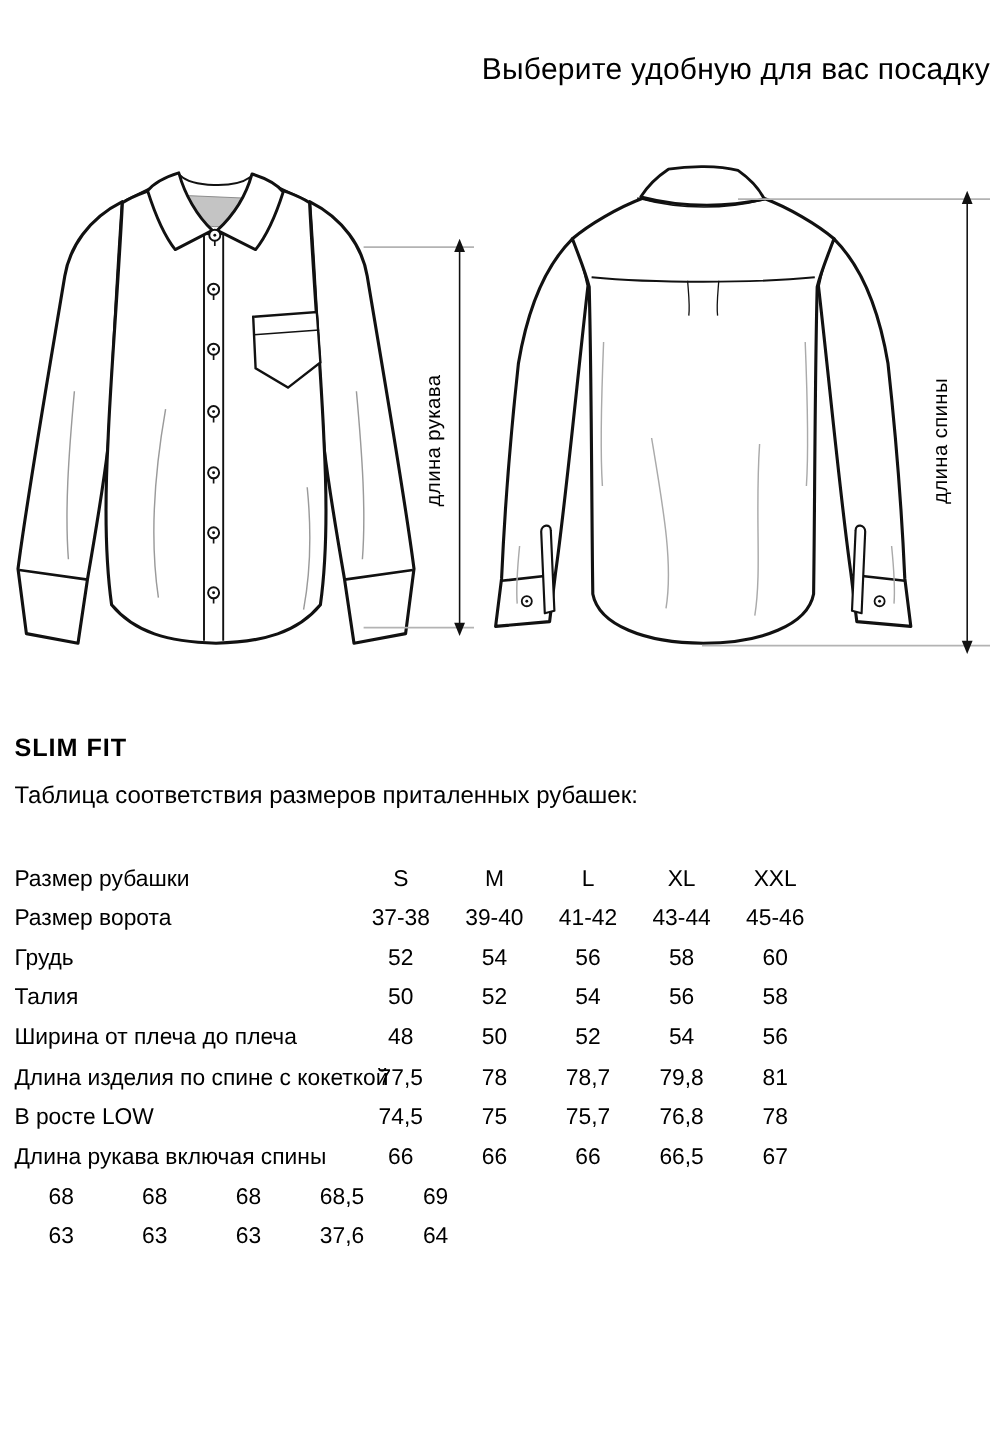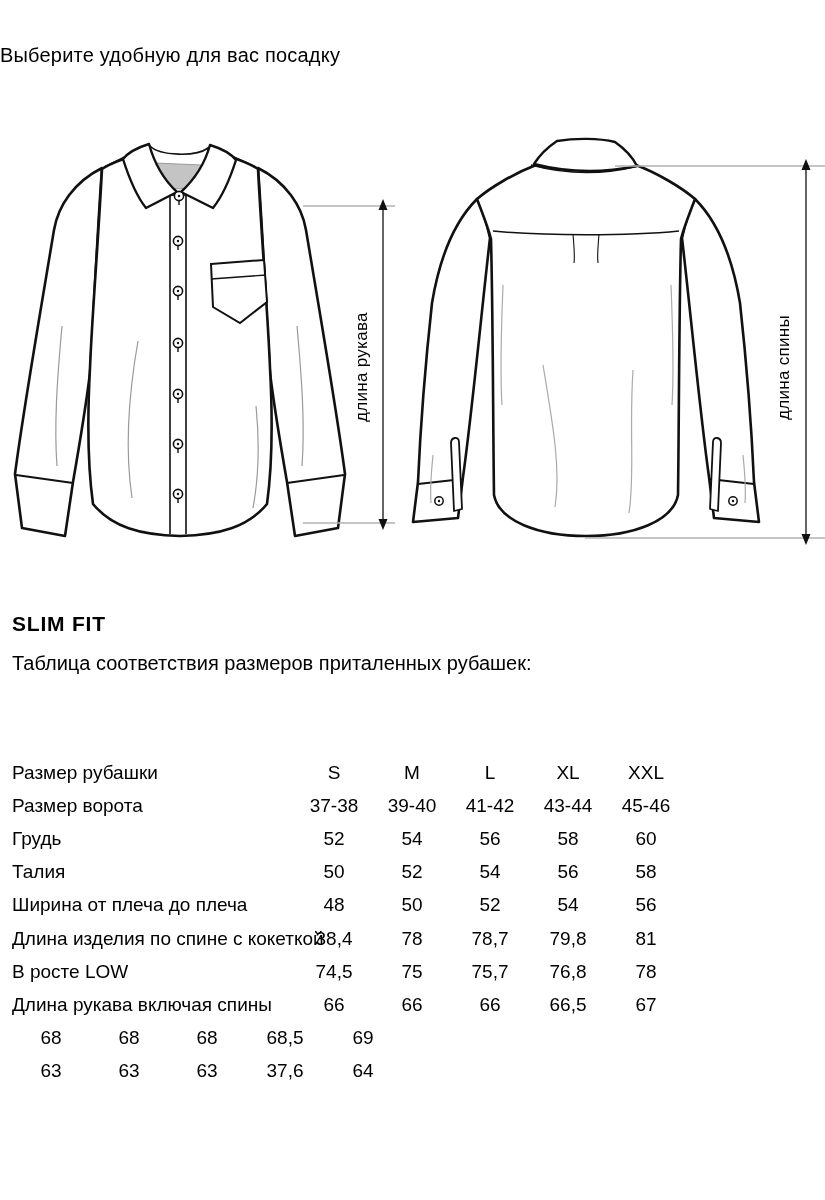--- a/index.html
+++ b/index.html
@@ -2,37 +2,37 @@
 <html><head>
 <meta charset="utf-8">
 <style>
   html,body{margin:0;padding:0;}
   body{
     width:825px;height:1200px;position:relative;background:#fff;
     font-family:"Liberation Sans","DejaVu Sans",sans-serif;color:#000;
     overflow:hidden;
   }
   .page-title{
-    position:absolute;top:44px;left:0;width:825px;text-align:left;
-    font-size:20px;font-weight:400;letter-spacing:0.2px;
+    position:absolute;top:44px;left:0;width:825px;text-align:right;
+    font-size:25px;font-weight:400;letter-spacing:0.2px;
   }
   .fig{position:absolute;}
   .vlabel{
     position:absolute;writing-mode:vertical-rl;transform:rotate(180deg);
     font-size:17px;white-space:nowrap;color:#000;letter-spacing:0.3px;
   }
   .section-heading{
     position:absolute;left:12px;top:612px;font-size:21px;font-weight:700;
     letter-spacing:0.8px;
   }
   .section-subtitle{
     position:absolute;left:12px;top:652px;font-size:20px;font-weight:400;
   }
   .size-table{
-    position:absolute;left:12px;top:756px;width:680px;font-size:19px;
+    position:absolute;left:12px;top:716px;width:680px;font-size:19px;
   }
   .trow{display:flex;align-items:center;height:33.2px;}
   .tlabel{width:283px;flex:0 0 283px;white-space:nowrap;}
   .tcell{width:78px;flex:0 0 78px;text-align:center;}
   svg{display:block;}
 </style>
 </head>
 <body>
 
 <div class="page-title">Выберите удобную для вас посадку</div>
@@ -186,21 +186,21 @@
     <div class="trow">
       <div class="tlabel">Ширина от плеча до плеча</div>
       <div class="tcell">48</div>
       <div class="tcell">50</div>
       <div class="tcell">52</div>
       <div class="tcell">54</div>
       <div class="tcell">56</div>
     </div>
     <div class="trow">
       <div class="tlabel">Длина изделия по спине с кокеткой</div>
-      <div class="tcell">38,4</div>
+      <div class="tcell">77,5</div>
       <div class="tcell">78</div>
       <div class="tcell">78,7</div>
       <div class="tcell">79,8</div>
       <div class="tcell">81</div>
     </div>
     <div class="trow">
       <div class="tlabel">В росте LOW</div>
       <div class="tcell">74,5</div>
       <div class="tcell">75</div>
       <div class="tcell">75,7</div>

